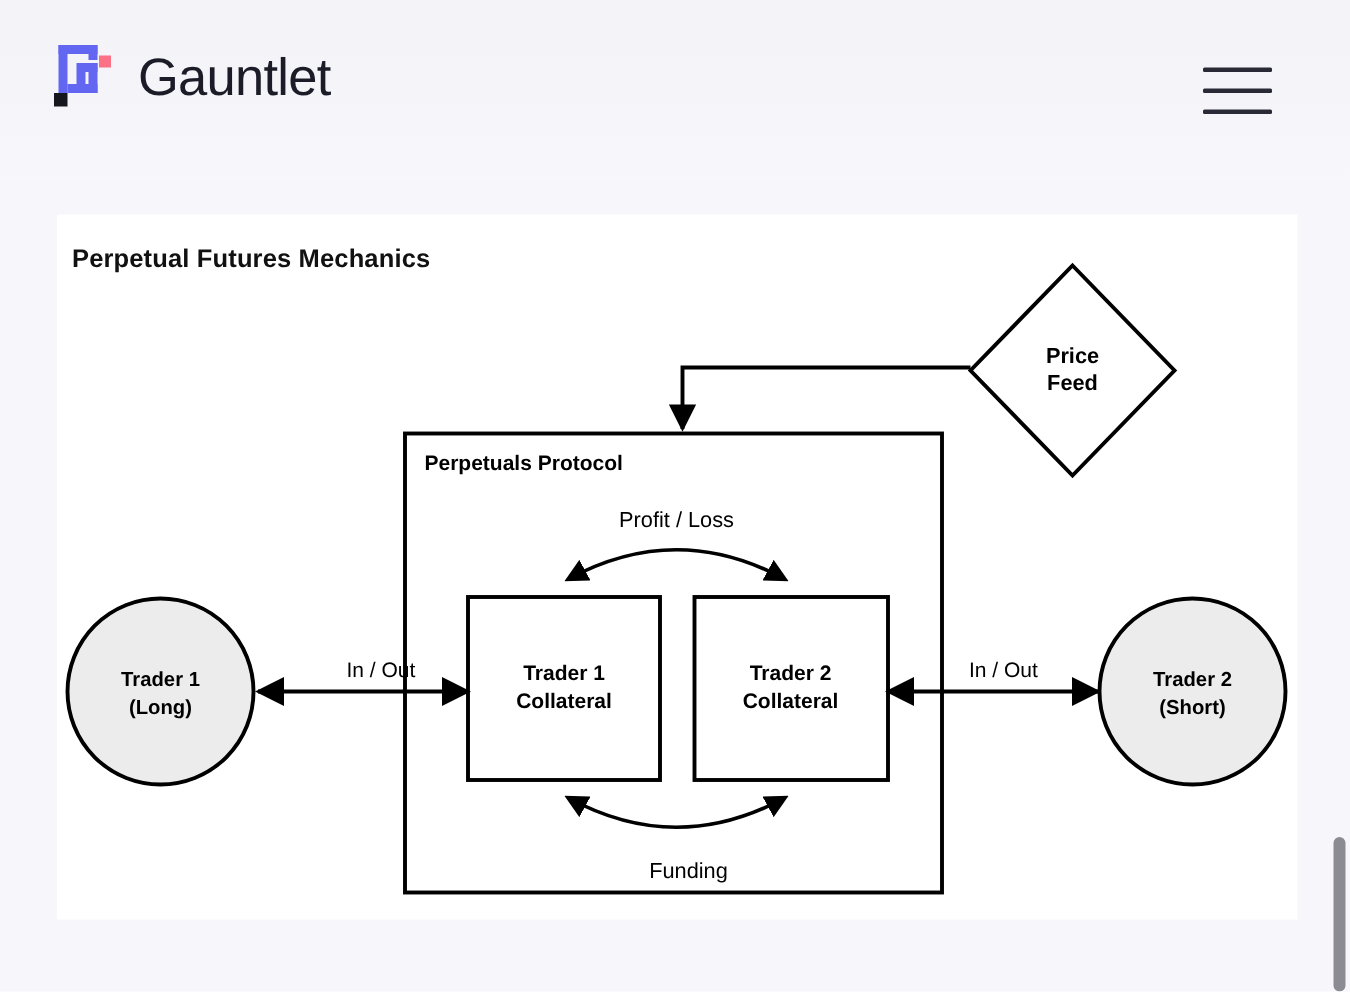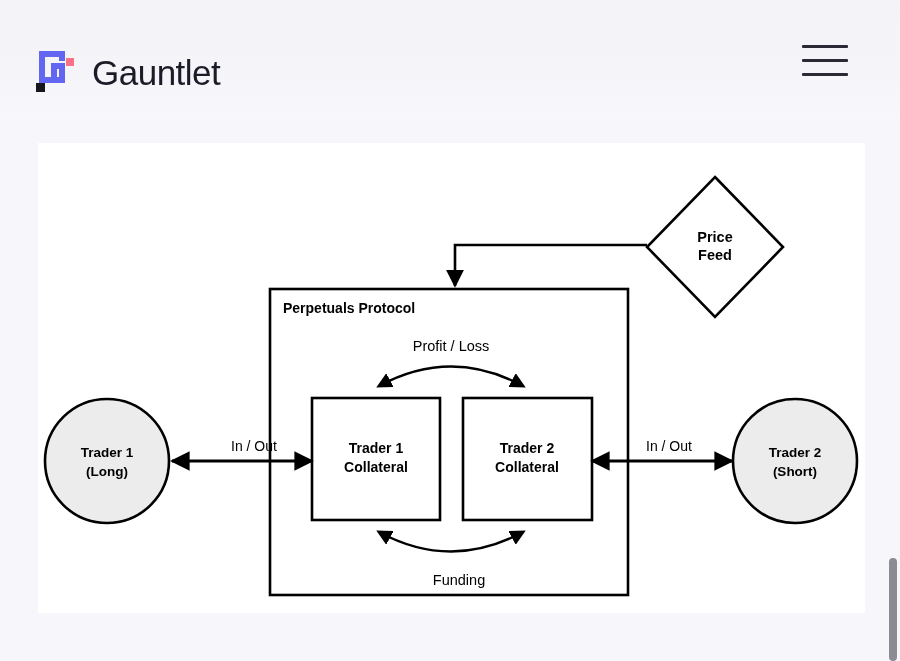--- a/index.html
+++ b/index.html
@@ -11,21 +11,21 @@
   body { background: #f7f7fb; position: relative; }
 
   
   .site-header {
     position: absolute; left: 0; top: 0;
     width: 900px; height: 121px;
     background: linear-gradient(180deg, #f3f3f8 0%, #f4f4f9 55%, #f8f8fc 100%);
     display: flex; align-items: center;
   }
   .brand {
-    position: absolute; left: 33px; top: 48px;
+    position: absolute; left: 33px; top: 27px;
     display: flex; align-items: center; gap: 17px;
   }
   .brand-logo { width: 42px; height: 48px; position: relative; display: block; }
   .brand-name {
     font-size: 35px; font-weight: 400; color: #1c1c28;
     letter-spacing: -0.5px; line-height: 1;
   }
   .menu-button {
     position: absolute; right: 46px; top: 36px;
     width: 52px; height: 48px;
@@ -93,20 +93,21 @@
   <button class="menu-button">
     <span></span>
     <span></span>
     <span></span>
   </button>
 
 </header>
 
 <section class="diagram-card">
 
+  <div class="diagram-title">Perpetual Futures Mechanics</div>
 
   <svg class="diagram-svg" width="827" height="470" viewBox="0 0 827 470" xmlns="http://www.w3.org/2000/svg">
 
     <defs>
       <marker id="arrowEnd" viewBox="0 0 10 10" refX="9" refY="5" markerWidth="7" markerHeight="7" orient="auto-start-reverse">
         <path d="M 0 0 L 10 5 L 0 10 z" fill="#000"></path>
       </marker>
       <marker id="arrowStart" viewBox="0 0 10 10" refX="9" refY="5" markerWidth="7" markerHeight="7" orient="auto-start-reverse">
         <path d="M 0 0 L 10 5 L 0 10 z" fill="#000"></path>
       </marker>

